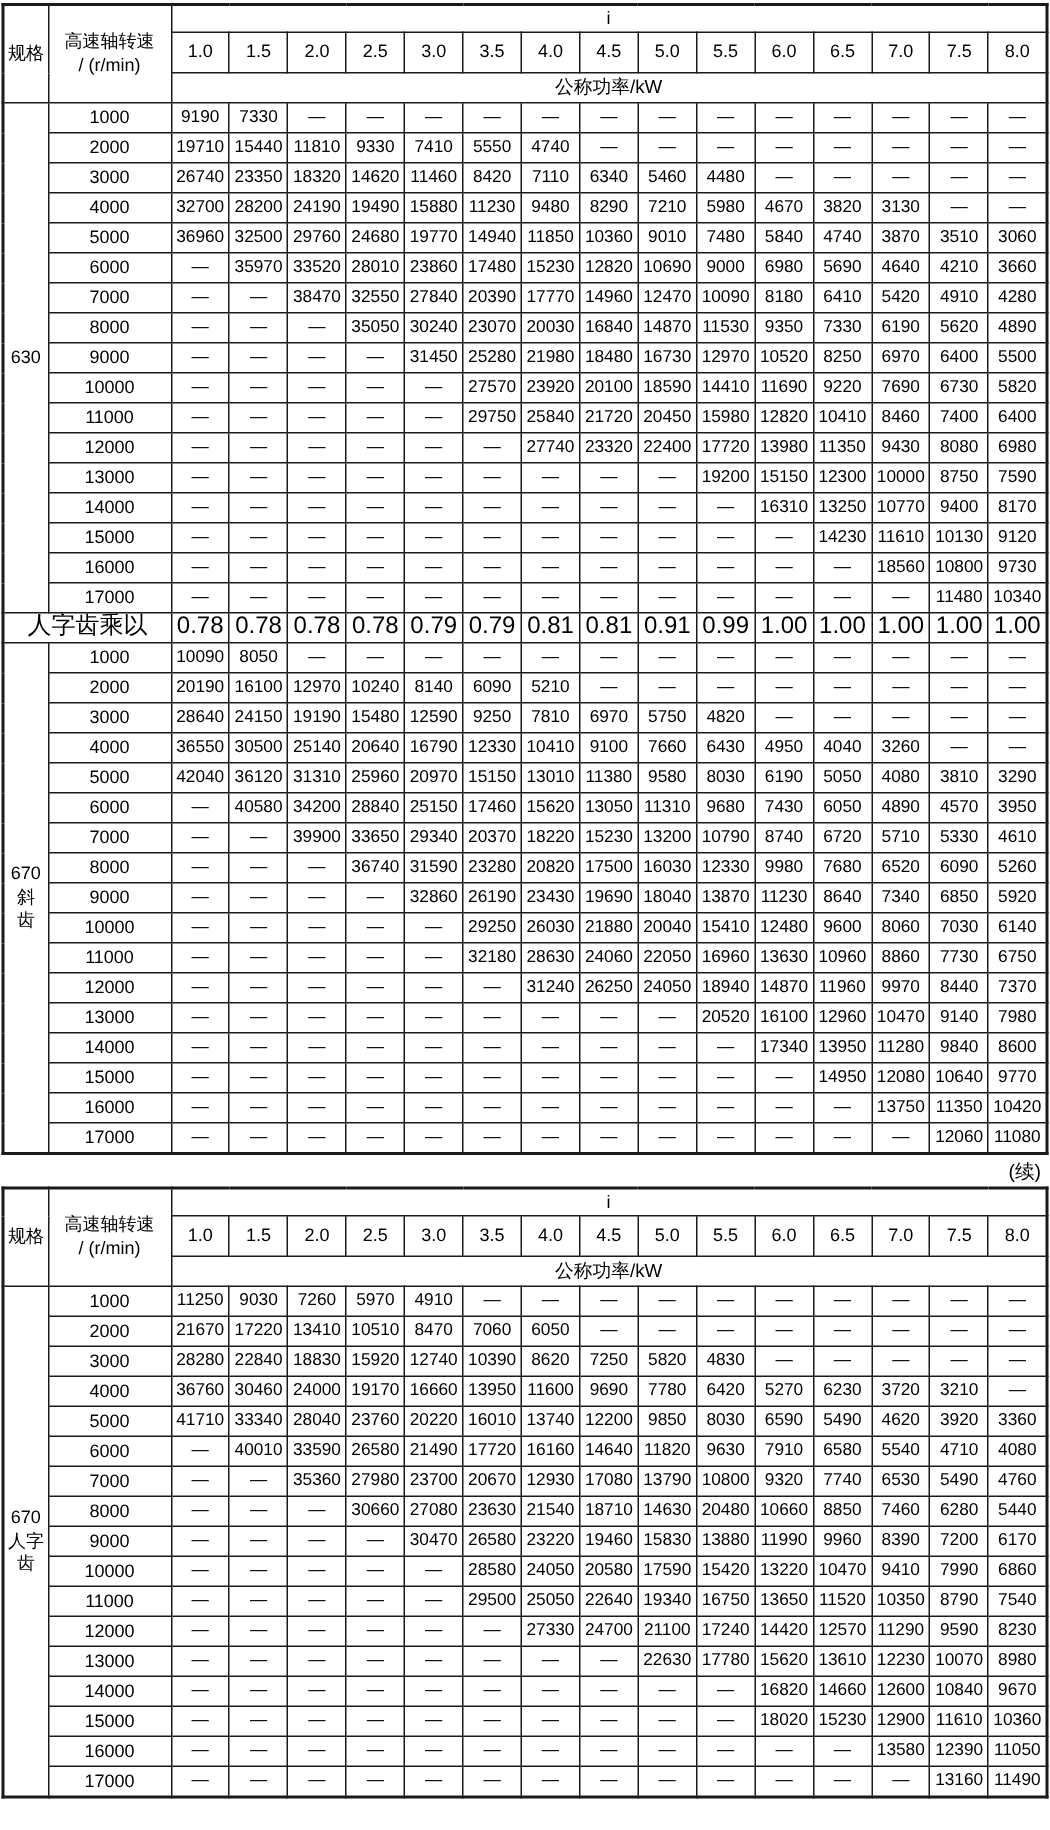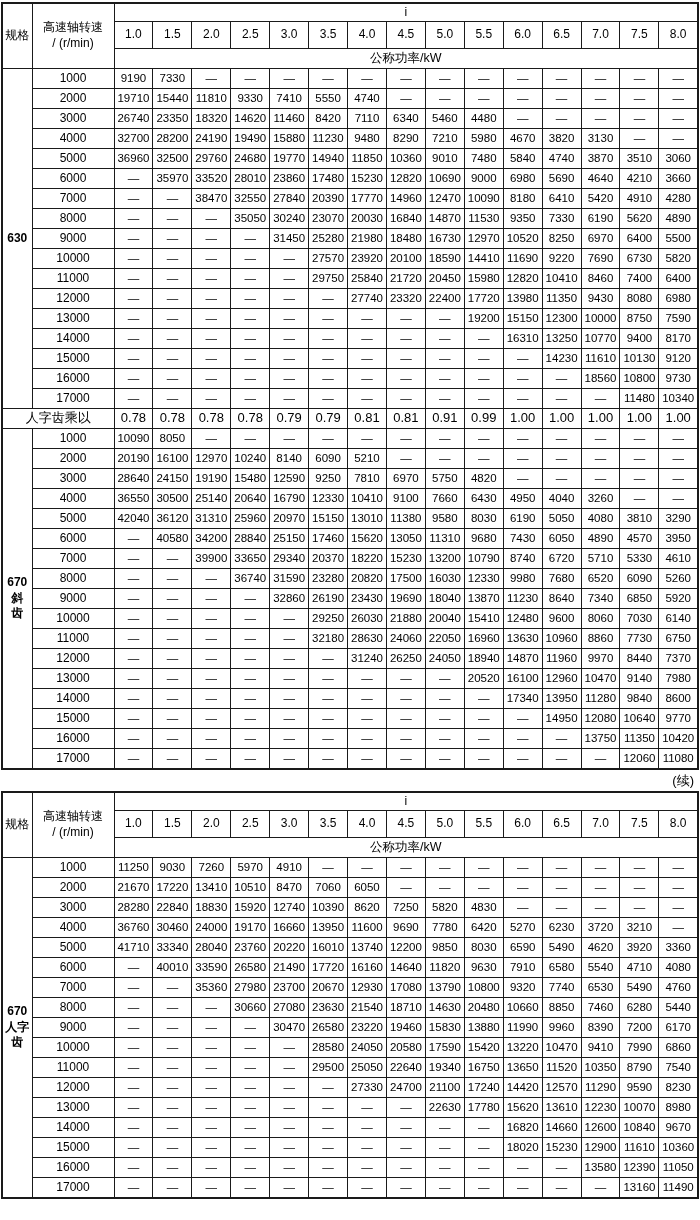--- a/index.html
+++ b/index.html
@@ -9,23 +9,23 @@
     border:2px solid #1a1a1a; margin-left:1px; }
   th, td { border:1px solid #1a1a1a; text-align:center; vertical-align:middle;
     font-weight:normal; font-size:11.5px; padding:0; height:19px; line-height:1.15;
     overflow:hidden; white-space:nowrap; }
   col.col-spec  { width:30px; }
   col.col-speed { width:82px; }
   tr.row-i th     { height:17px; font-size:12px; }
   tr.row-ratio th { height:26px; font-size:12px;margin-top:28px; }
   tr.row-power th { height:19px; font-size:12.5px;margin-left:24px; }
   .spec-h, .speed-h, .spec-cell { white-space:pre-line; font-size:12.5px; line-height:1.3; }
-  .spec-cell { font-size:12px;font-weight:bold; }
+  .spec-cell { font-size:12px; }
   .speed-cell { font-size:12px; }
-  .factor-row td { font-size:13px; }
+  .factor-row td { font-size:16px; }
   .factor-label { font-size:12.5px; }
   .continued { width:694px; text-align:right; font-size:13px; height:21px;
     line-height:21px; padding-right:4px; }
   .note { width:696px; font-size:19px; line-height:1.4; margin-top:20px;
     padding-left:2px; }
 </style>
 </head>
 <body>
 
 <div class="page">

